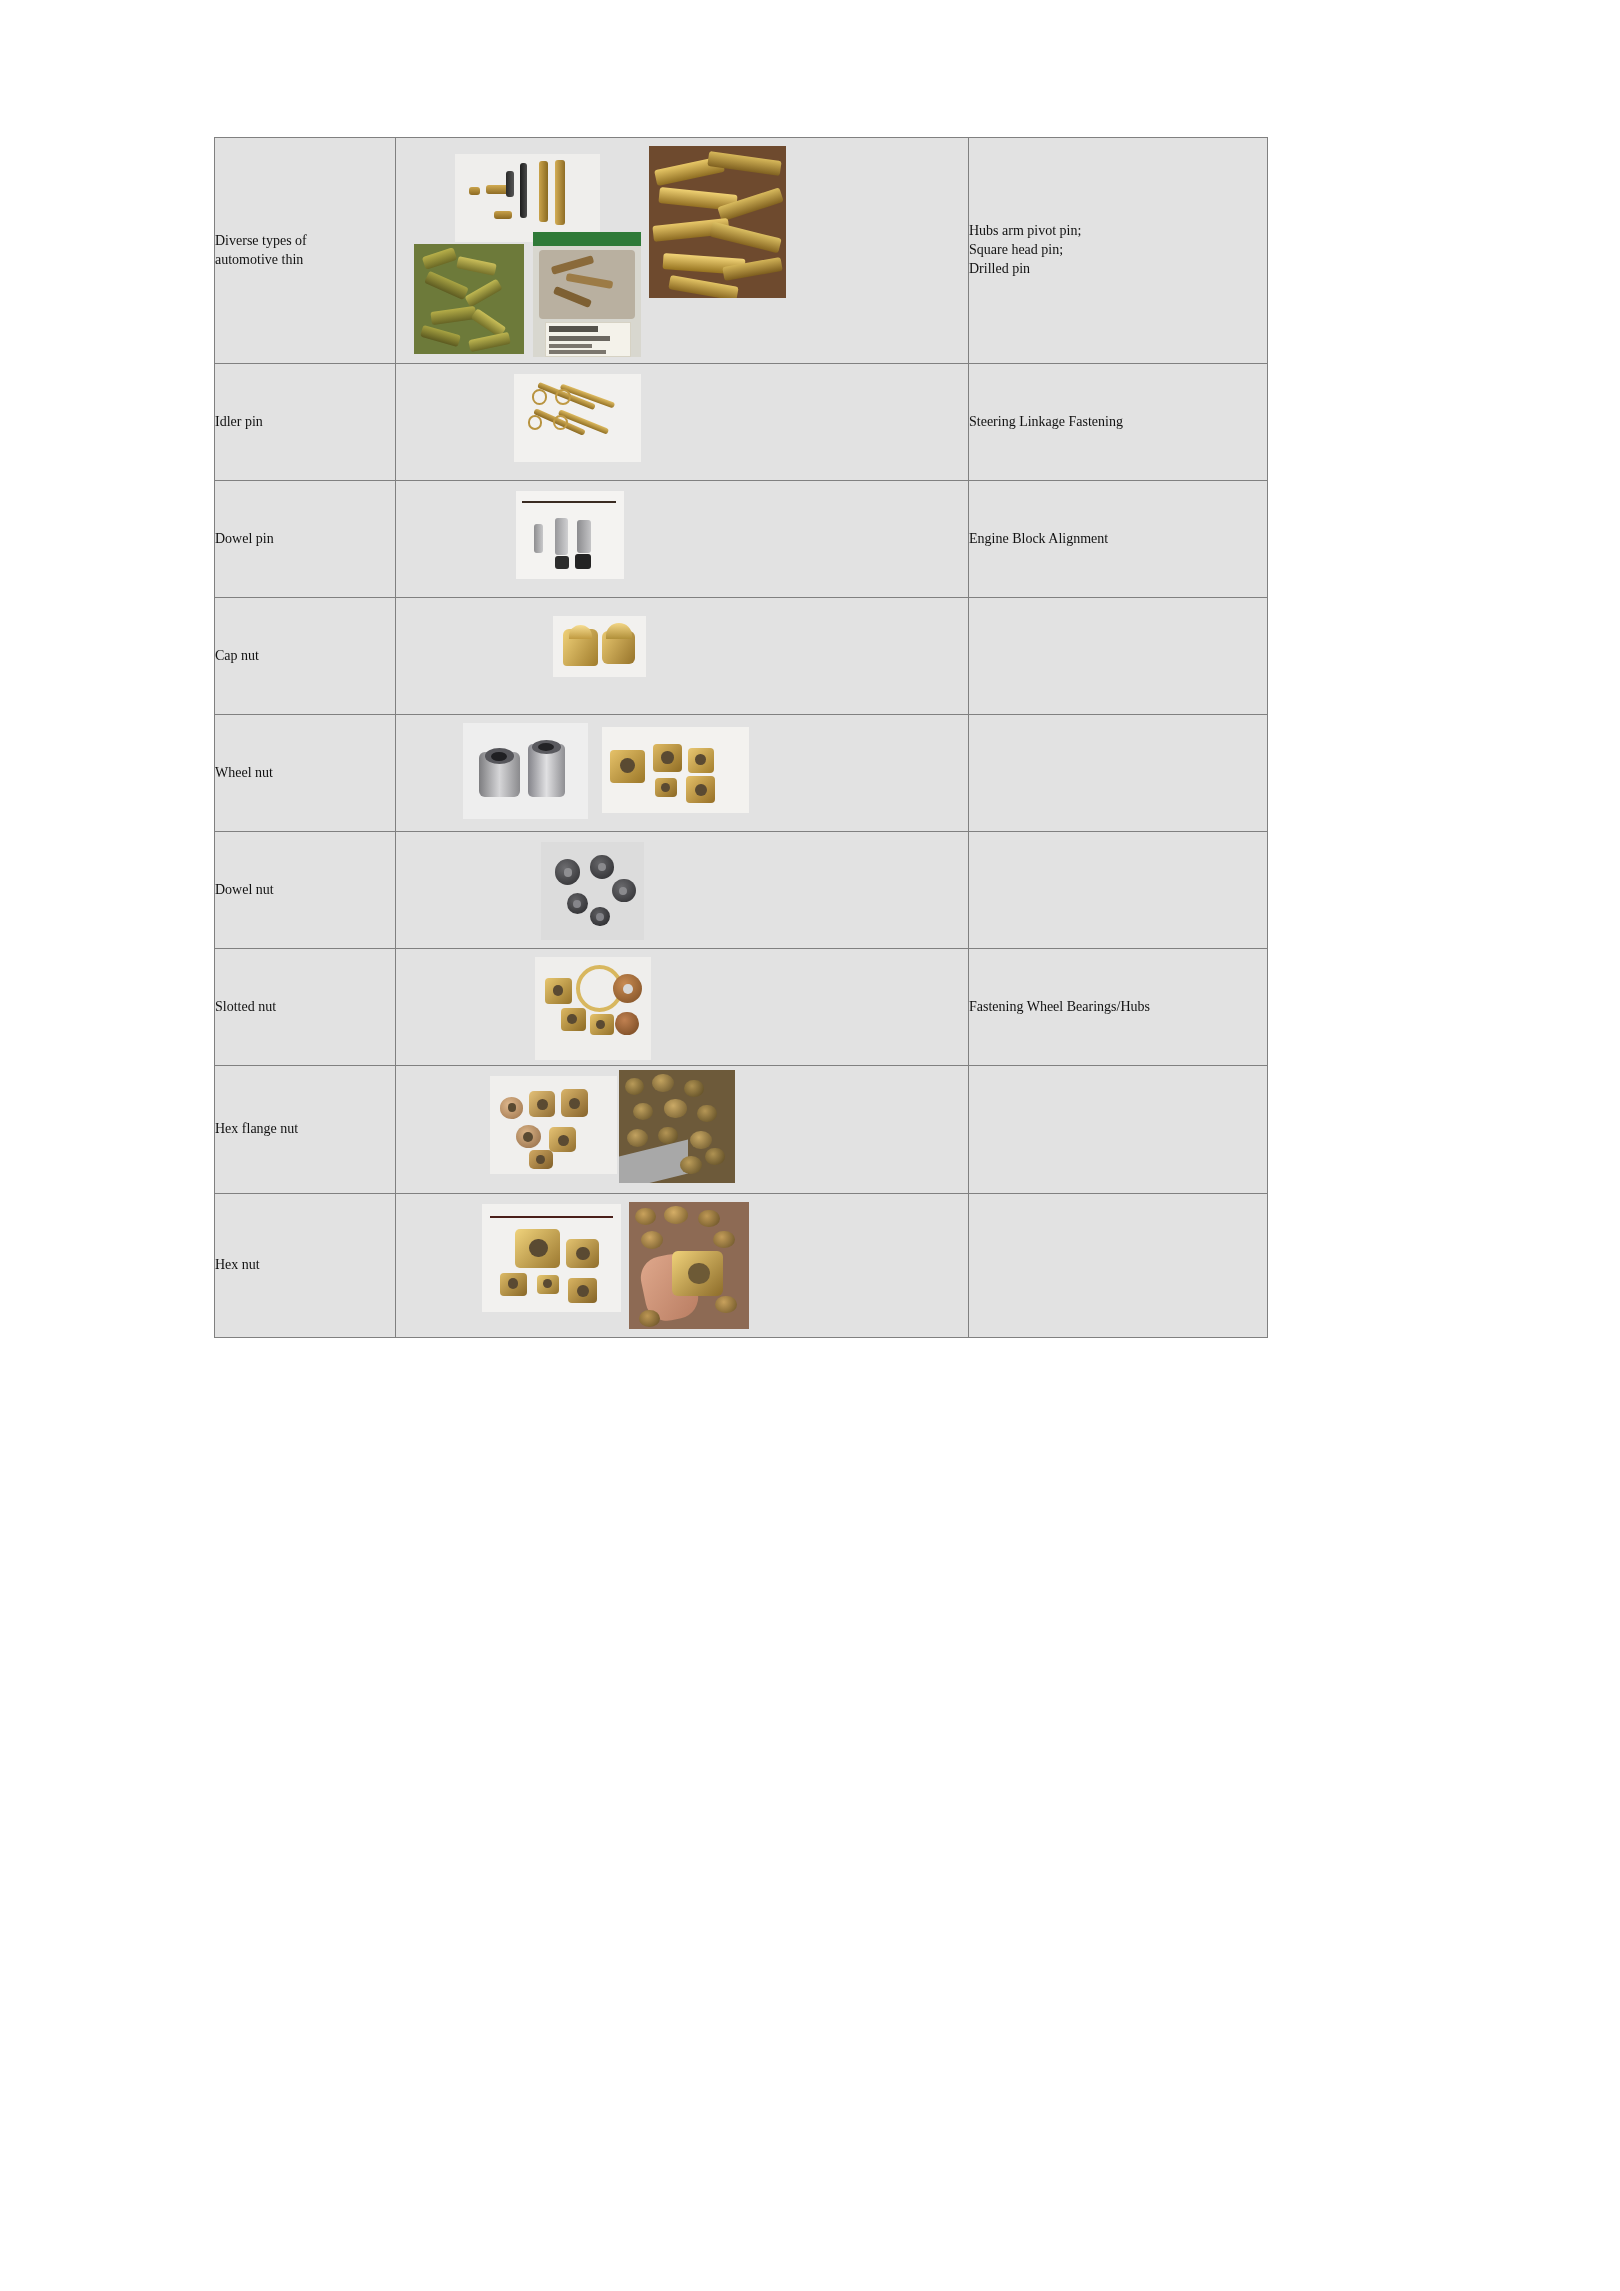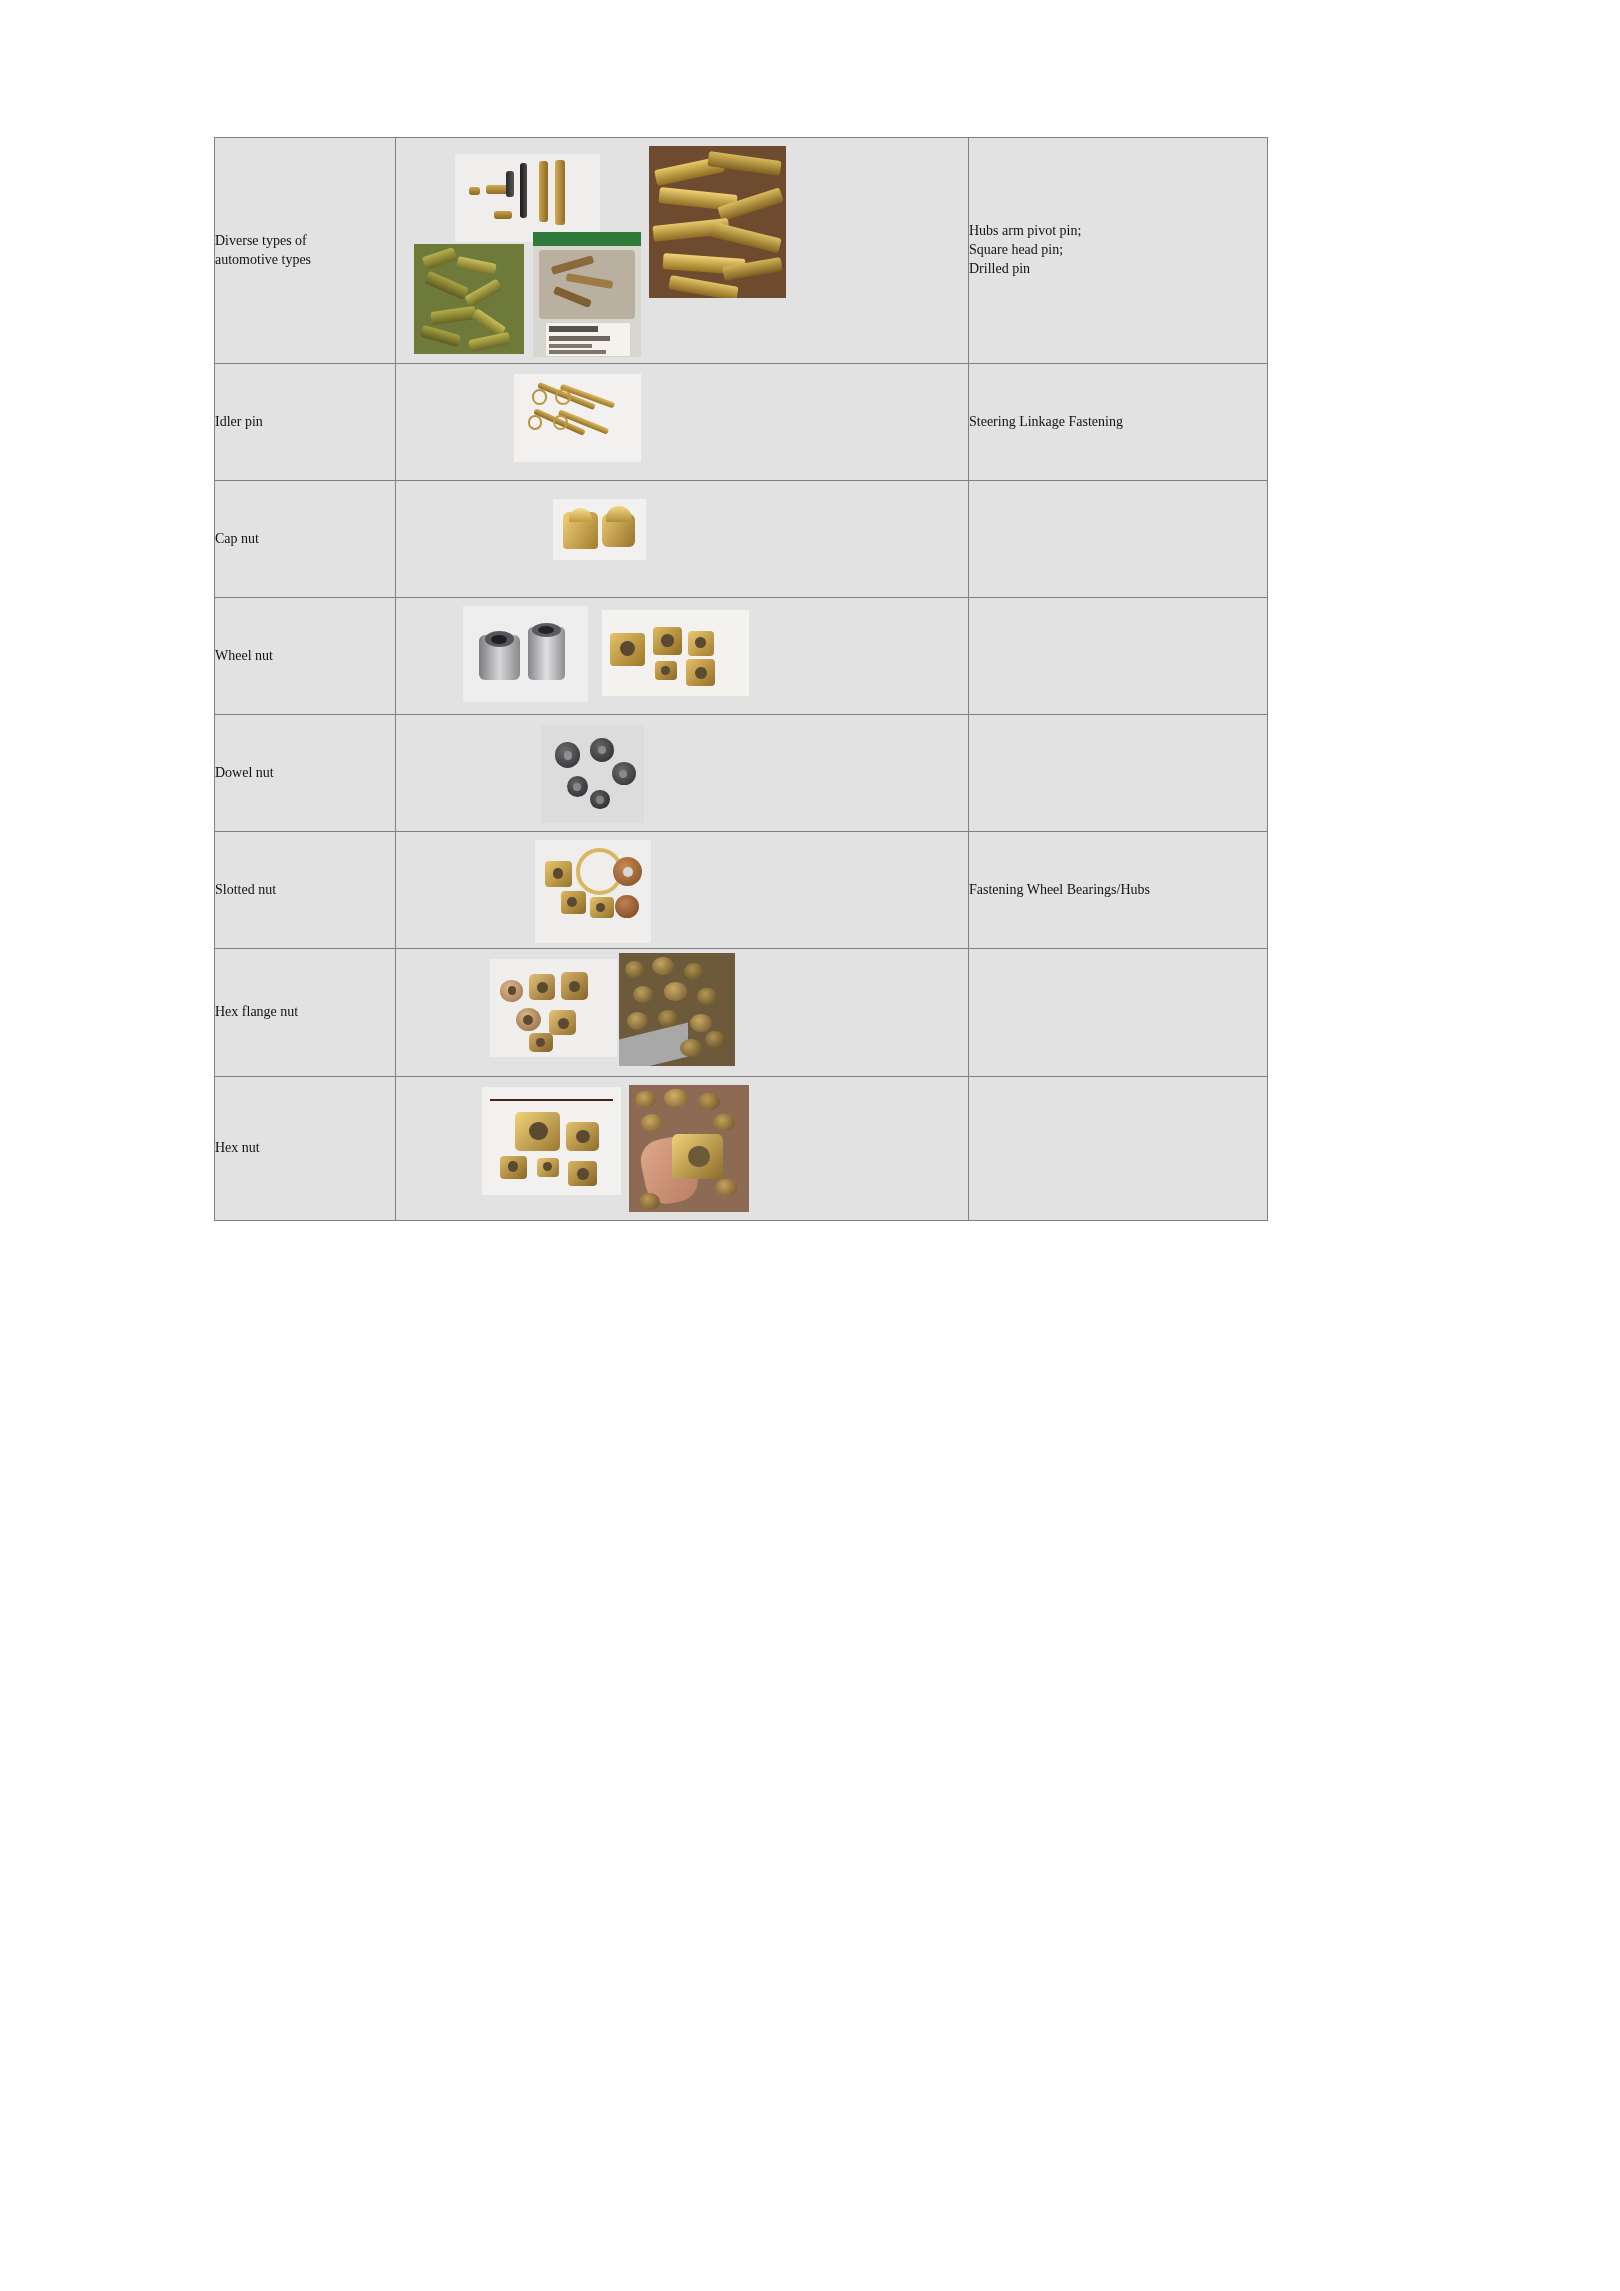--- a/index.html
+++ b/index.html
@@ -125,21 +125,21 @@
     <colgroup>
       <col class="col-name">
         <col class="col-img">
         <col class="col-use">
     </colgroup>
     <tbody>
 
       <tr style="height:225px">
         <td class="cell-label">
           <div>Diverse types of</div>
-          <div>automotive types</div>
+          <div>automotive thin</div>
         </td>
         <td class="cell-img r1">
           <div class="imgwrap" style="height:225px">
             <div class="photo photoA">
               <div class="rod" style="left:13.7px;top:33px;width:11.8px;height:8.8px;background:linear-gradient(180deg,#c9a24a,#8d6a22)"></div>
               <div class="rod" style="left:31px;top:31px;width:25.5px;height:9.8px;background:linear-gradient(180deg,#d2ab52,#8e6c25)"></div>
               <div class="rod" style="left:51px;top:17.6px;width:7.8px;height:25.5px;background:linear-gradient(90deg,#2a2a2a,#555)"></div>
               <div class="rod" style="left:65px;top:9.8px;width:6.9px;height:55px;background:linear-gradient(90deg,#1d1d1d,#4a4a4a)"></div>
               <div class="rod" style="left:84px;top:7.8px;width:8.8px;height:61px;background:linear-gradient(90deg,#caa34b,#8a6a20)"></div>
               <div class="rod" style="left:100px;top:5.9px;width:9.8px;height:65px;background:linear-gradient(90deg,#d3ad55,#8f6d26)"></div>
@@ -203,20 +203,40 @@
               <div class="rod" style="left:43px;top:45px;width:53px;height:5.9px;background:linear-gradient(180deg,#dcb95f,#917024);transform:rotate(22deg)"></div>
               <div class="ringo" style="left:39px;top:41px;width:10.8px;height:10.8px;border:2.9px solid #c09a44;background:transparent"></div>
             </div>
           </div>
         </td>
         <td class="cell-use">
           <div>Steering Linkage Fastening</div>
         </td>
       </tr>
 
+      <tr style="height:116px">
+        <td class="cell-label">
+          <div>Dowel pin</div>
+        </td>
+        <td class="cell-img r3">
+          <div class="imgwrap" style="height:116px">
+            <div class="photo photoA">
+              <div style="position:absolute;left:5.9px;top:9.8px;width:94px;height:2.9px;background:#3a2b22"></div>
+              <div class="rod" style="left:17.6px;top:33px;width:9.8px;height:29px;background:linear-gradient(90deg,#8e8e90,#c8c8ca)"></div>
+              <div class="rod" style="left:39px;top:27.4px;width:12.7px;height:37px;background:linear-gradient(90deg,#97979a,#d0d0d2)"></div>
+              <div class="rod" style="left:61px;top:29px;width:13.7px;height:33px;background:linear-gradient(90deg,#8b8b8e,#c4c4c6)"></div>
+              <div class="rod" style="left:39px;top:65px;width:13.7px;height:13.7px;background:#2c2c2c"></div>
+              <div class="rod" style="left:59px;top:63px;width:15.7px;height:15.7px;background:#232323"></div>
+            </div>
+          </div>
+        </td>
+        <td class="cell-use">
+          <div>Engine Block Alignment</div>
+        </td>
+      </tr>
 
       <tr style="height:116px">
         <td class="cell-label">
           <div>Cap nut</div>
         </td>
         <td class="cell-img r5">
           <div class="imgwrap" style="height:116px">
             <div class="photo photoA">
               <div style="position:absolute;left:9.8px;top:13.7px;width:35px;height:37px;background:linear-gradient(120deg,#f0d179,#a07c2c);border-radius:5.9px 5.9px 3.9px 3.9px"></div>
               <div style="position:absolute;left:15.7px;top:9.8px;width:23.5px;height:13.7px;border-radius:11.8px 11.8px 0 0;background:linear-gradient(180deg,#f6dd92,#c09a40)"></div>

